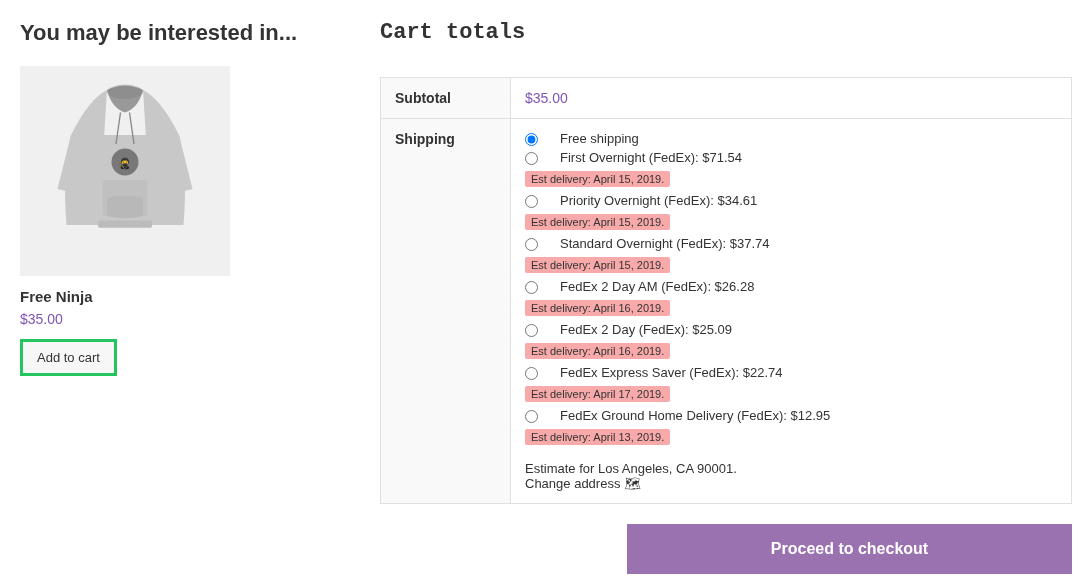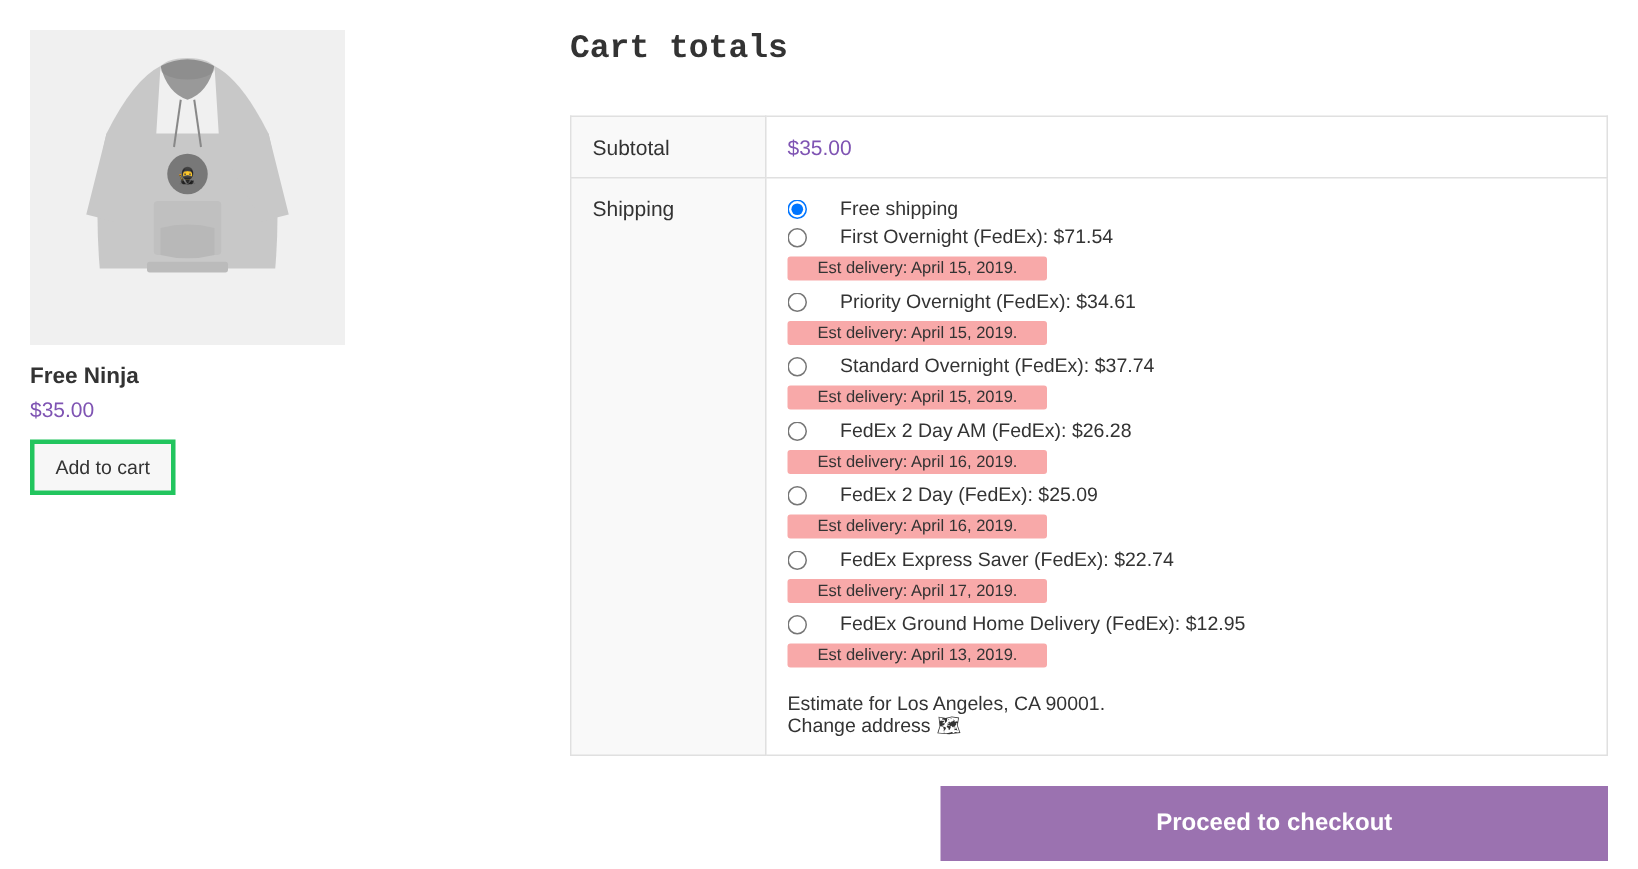--- a/index.html
+++ b/index.html
@@ -76,21 +76,21 @@
       border-collapse: collapse;
       border: 1px solid #e0e0e0;
     }
     .cart-table td {
       padding: 12px 14px;
       border: 1px solid #e0e0e0;
       vertical-align: top;
     }
     .cart-table .label-cell {
       background: #f9f9f9;
-      font-weight: normal;
+      font-weight: bold;
       color: #333;
       width: 130px;
       white-space: nowrap;
     }
     .subtotal-amount {
       color: #7f54b3;
     }
     .shipping-option {
       display: flex;
       align-items: flex-start;
@@ -99,21 +99,21 @@
     }
     .shipping-option input[type="radio"] {
       margin-top: 2px;
       flex-shrink: 0;
     }
     .est-delivery {
       display: inline-block;
       background: #f8a9a9;
       color: #333;
       font-size: 11px;
-      padding: 2px 20px;
+      padding: 2px 6px;
       border-radius: 2px;
       margin-top: 2px;
       margin-bottom: 6px;
     }
     .estimate-section {
       margin-top: 10px;
       font-size: 13px;
     }
     .change-address-link {
       color: #333;
@@ -144,20 +144,21 @@
     .shipping-label-text {
       font-size: 13px;
     }
   </style>
 </head>
 <body>
 
 <div class="main-container">
 
   <div class="left-section">
+    <div class="section-title">You may be interested in...</div>
     <div class="product-card">
       <div class="product-image-wrapper">
 
         <svg class="hoodie-svg" viewBox="0 0 160 200" xmlns="http://www.w3.org/2000/svg">
 
           <path d="M60,10 Q80,0 100,10 Q95,30 80,35 Q65,30 60,10Z" fill="#999"></path>
 
           <path d="M20,60 Q10,100 15,160 L50,160 L55,90 L60,10 Q40,20 20,60Z" fill="#c8c8c8"></path>
 
           <path d="M140,60 Q150,100 145,160 L110,160 L105,90 L100,10 Q120,20 140,60Z" fill="#c8c8c8"></path>

